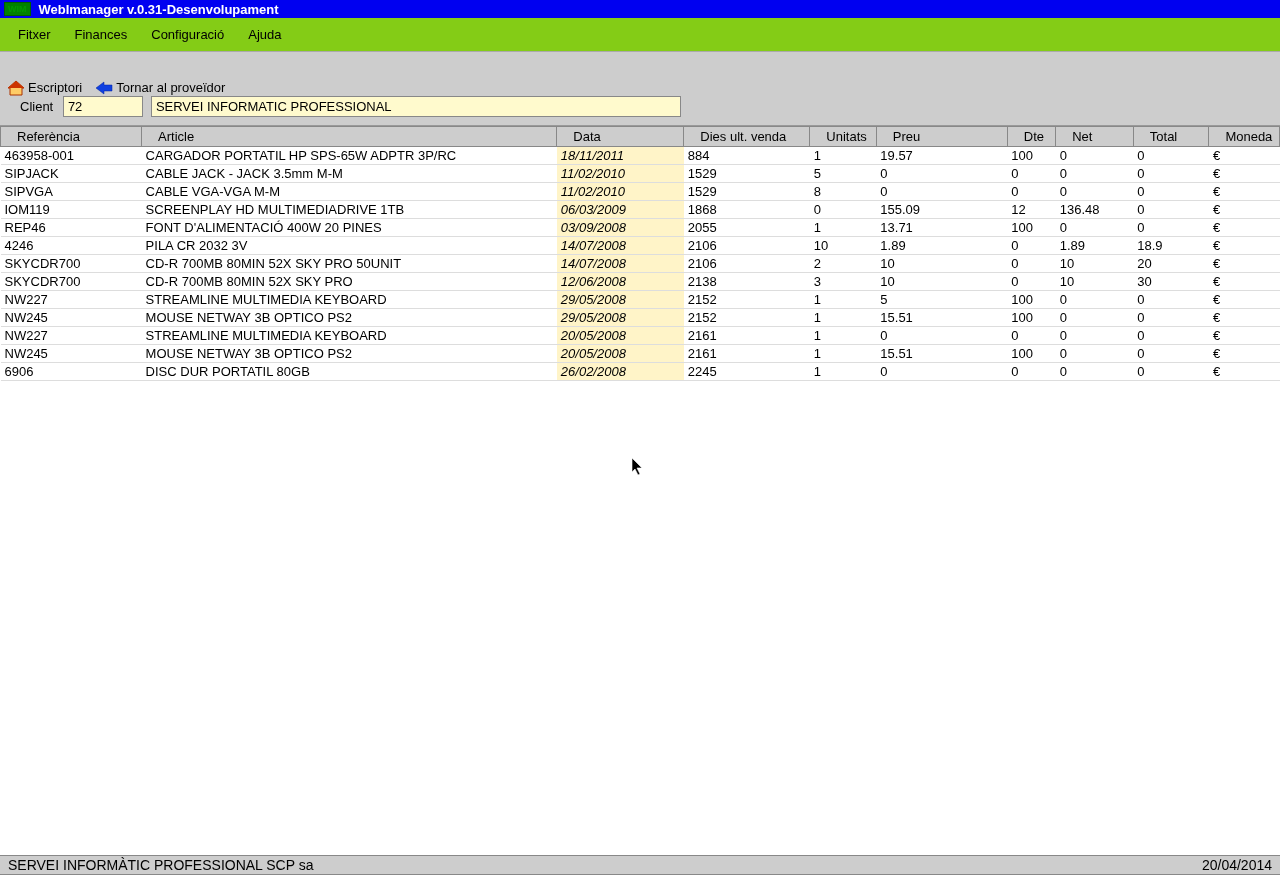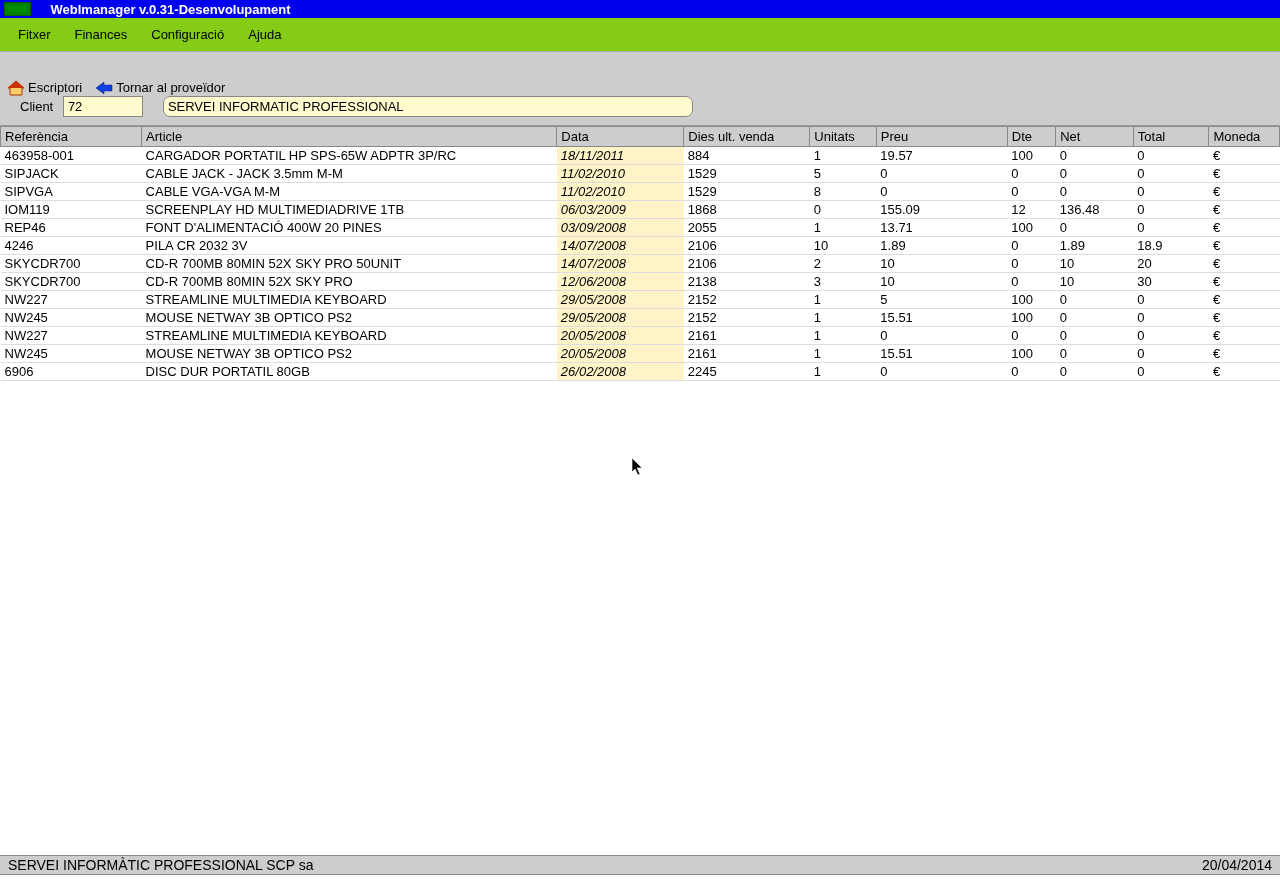--- a/index.html
+++ b/index.html
@@ -20,21 +20,21 @@
     align-items: center;
     padding: 0 4px;
     font-weight: bold;
     font-size: 13px;
   }
   .titlebar .app-icon {
     background: #008000;
     color: #090;
     font-size: 9px;
     padding: 1px 3px;
-    margin-right: 20px;
+    margin-right: 8px;
     border: 1px solid #006000;
   }
   .menubar {
     background: #84cc16;
     height: 34px;
     display: flex;
     align-items: center;
     padding: 0 6px;
     border-bottom: 1px solid #aaa;
   }
@@ -56,44 +56,44 @@
     cursor: pointer;
     gap: 2px;
     margin-top: 35px;
   }
   .clientbar {
     background: #cdcdcd;
     height: 38px;
     display: flex;
     align-items: center;
     padding: 0 20px;
-    gap: 20px;
+    gap: 8px;
     border-bottom: 1px solid #999;
   }
   .clientbar label { margin-right: 6px; }
   .clientbar input {
     background: #fffacd;
     border: 1px solid #888;
     padding: 2px 4px;
     font-size: 13px;
     font-family: inherit;
   }
   #client-id { width: 80px; }
-  #client-name { width: 530px; border-radius: 7px; }
+  #client-name { width: 530px; }
   table.data {
     width: 100%;
     border-collapse: collapse;
     table-layout: fixed;
   }
   table.data th {
     background: #cdcdcd;
     border: 1px solid #888;
     text-align: left;
     font-weight: normal;
-    padding: 2px 4px;
+    padding: 2px 16px;
     font-size: 13px;
     height: 20px;
     overflow: hidden;
   }
   table.data td {
     border-bottom: 1px solid #ddd;
     padding: 1px 4px;
     font-size: 13px;
     height: 18px;
     overflow: hidden;

